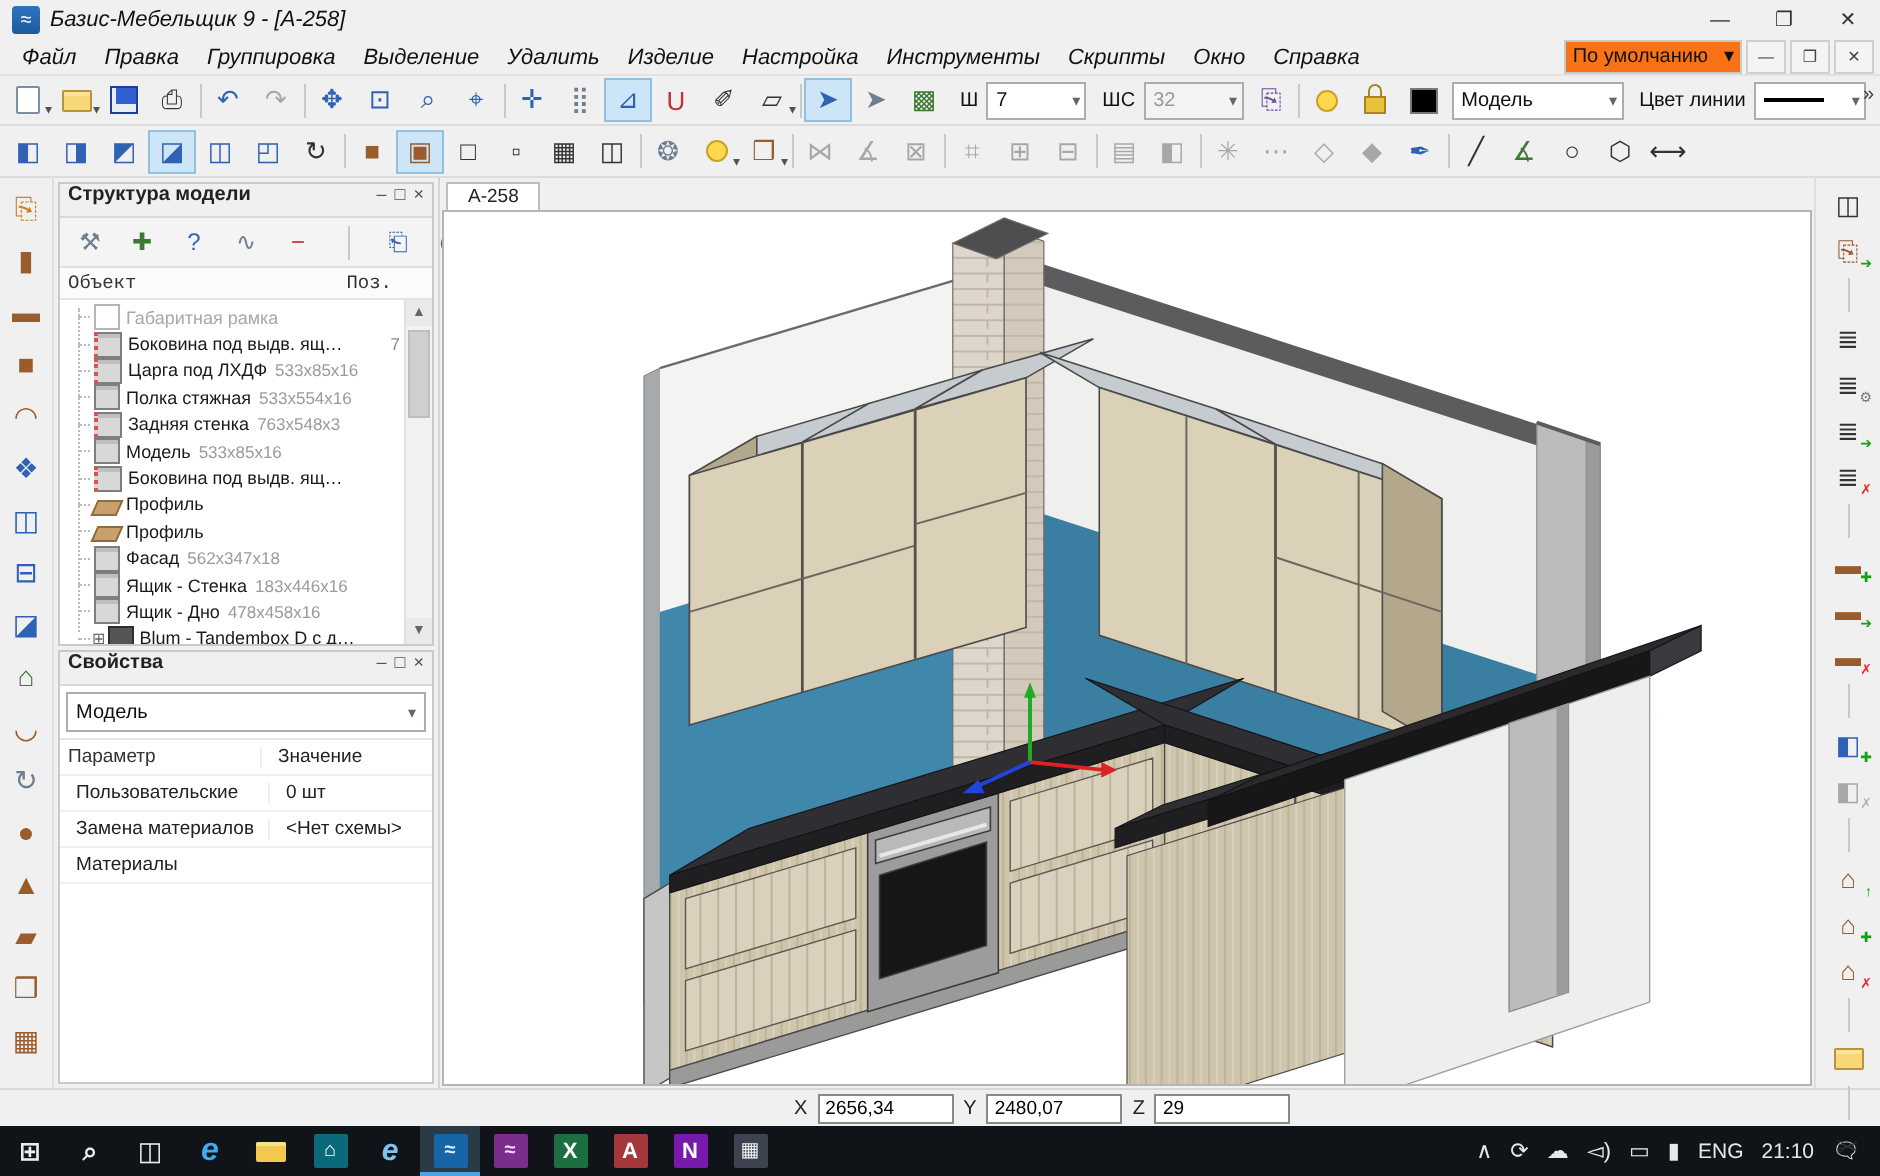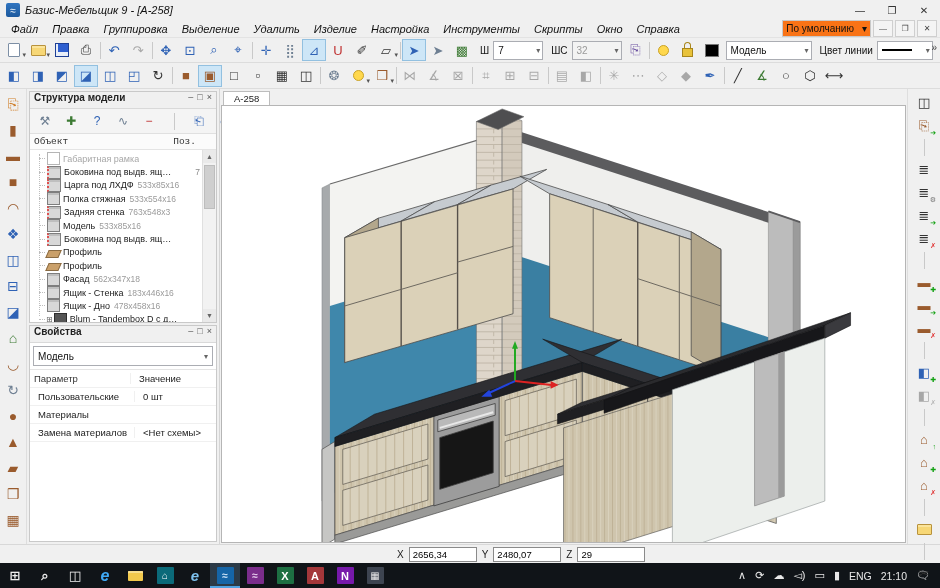--- a/index.html
+++ b/index.html
@@ -723,27 +723,27 @@
             <span class="v">Значение</span>
           </div>
           <div>
 
               <div class="prow">
                 <span class="k">Пользовательские</span>
                 <span class="v">0 шт</span>
               </div>
 
               <div class="prow">
+                <span class="k">Замена материалов</span>
+                <span class="v">&lt;Нет схемы&gt;</span>
+              </div>
+
+              <div class="prow">
                 <span class="k">Материалы</span>
                 <span class="v"></span>
-              </div>
-
-              <div class="prow">
-                <span class="k">Замена материалов</span>
-                <span class="v">&lt;Нет схемы&gt;</span>
               </div>
             </div>
         </div>
       </div>
     </div>
 
     <div class="canvascol">
       <div class="tabstrip">
         <div class="doctab">A-258</div>
       </div>

